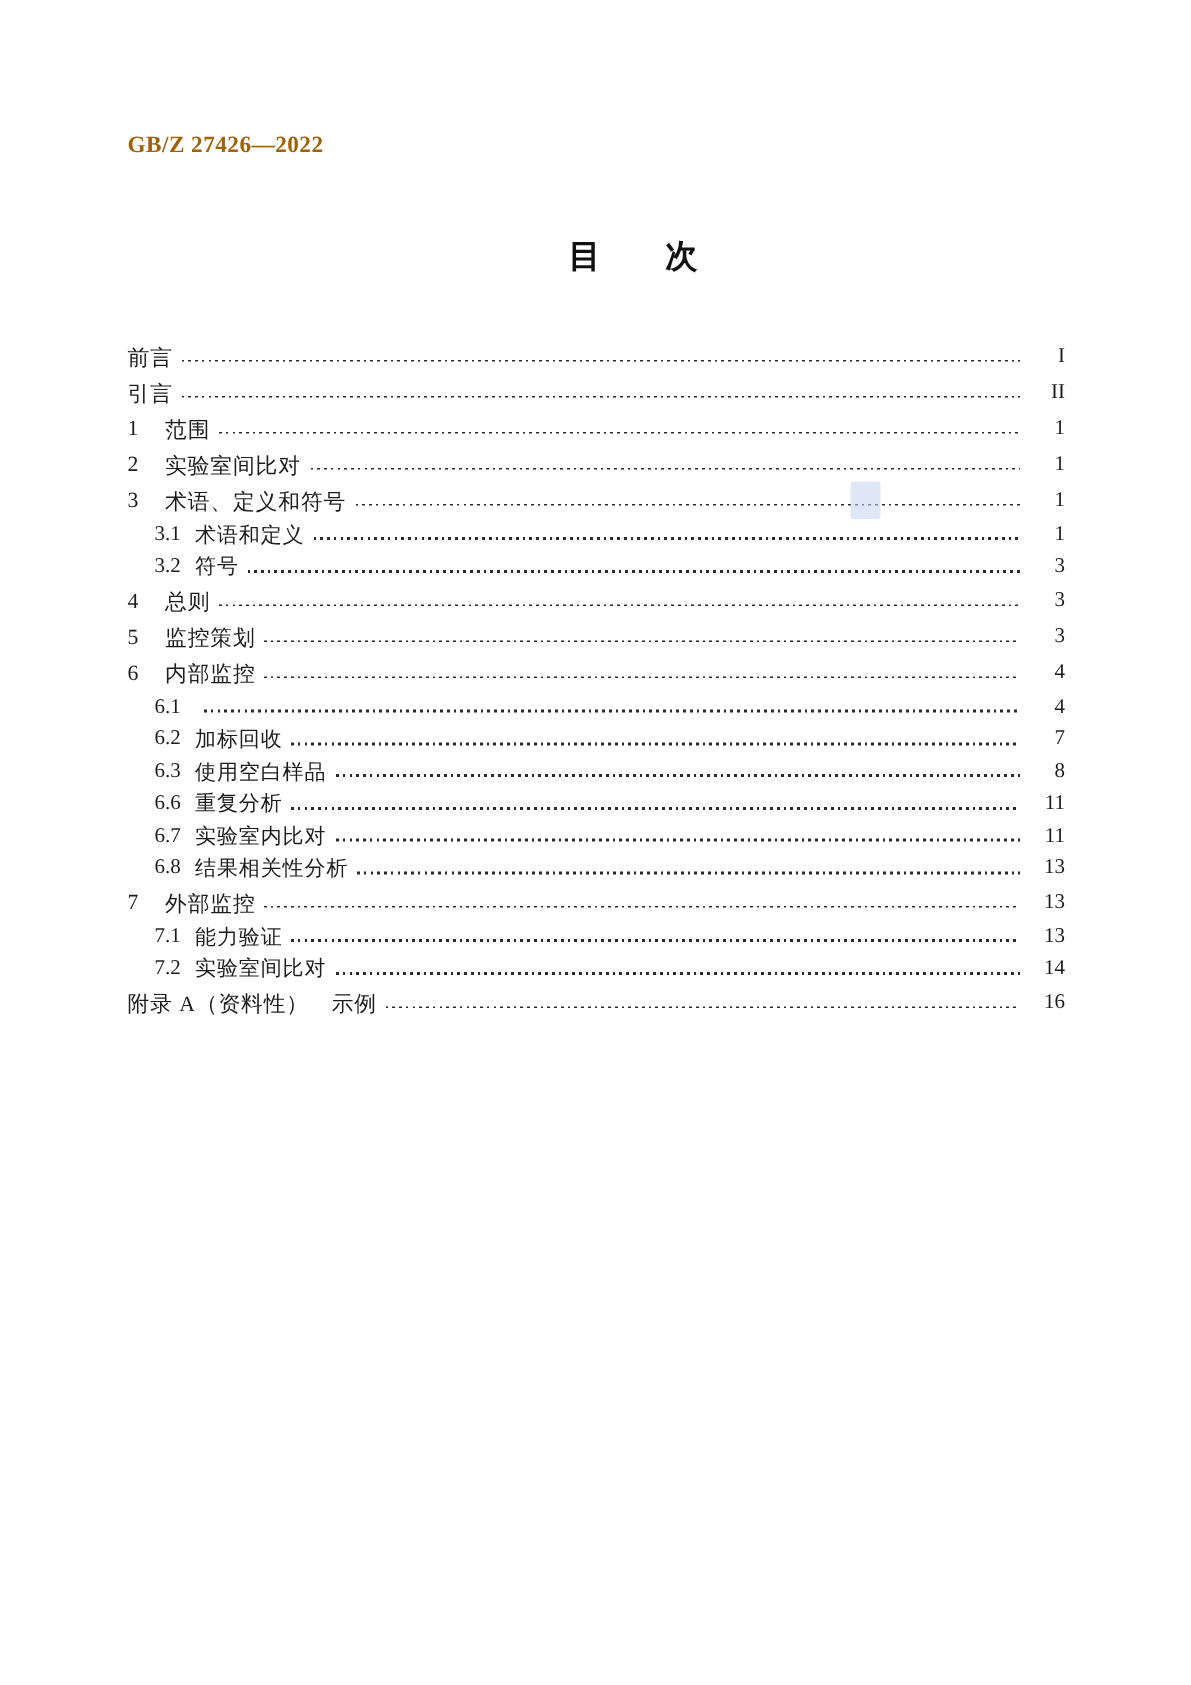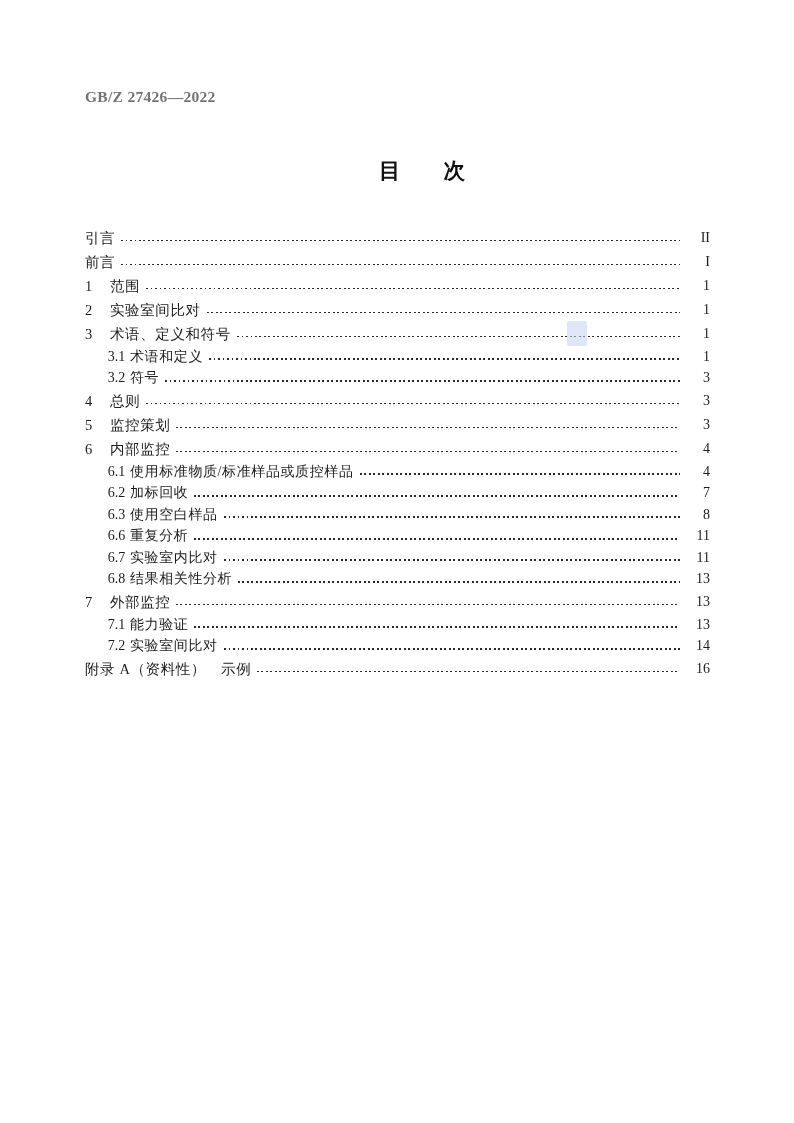--- a/index.html
+++ b/index.html
@@ -17,21 +17,21 @@
     font-family: "Liberation Serif", "DejaVu Serif", serif;
     color: #1c1c1c;
   }
   .std-code {
     position: absolute;
     top: 88px;
     left: 85px;
     font-size: 15.5px;
     font-weight: 700;
     letter-spacing: 0.3px;
-    color: #737373;
+    color: #a16207;
   }
   .doc-title {
     position: absolute;
     top: 156px;
     left: 0;
     width: 100%;
     margin: 0;
     text-align: center;
     font-size: 21.5px;
     font-weight: 700;
@@ -55,21 +55,20 @@
     height: 21.5px;
     padding-left: 18px;
     font-size: 14px;
   }
   .num {
     flex: 0 0 auto;
     width: 25px;
   }
   .toc-row.sub .num {
     width: 27px;
-    text-align: center;
   }
   .num:empty { display: none; }
   .label {
     flex: 0 0 auto;
     letter-spacing: 0.6px;
   }
   .leader {
     flex: 1 1 auto;
     position: relative;
     align-self: stretch;
@@ -109,29 +108,29 @@
 <body>
 
 <div class="page">
   <div class="std-code">GB/Z 27426—2022</div>
 
   <h1 class="doc-title">目　　次</h1>
 
   <div class="toc" id="toc">
       <div class="toc-row">
 
+    <span class="label">前言</span>
+    <span class="leader"></span>
+    <span class="page-num">I</span>
+  </div>
+      <div class="toc-row">
+
     <span class="label">引言</span>
     <span class="leader"></span>
     <span class="page-num">II</span>
-  </div>
-      <div class="toc-row">
-
-    <span class="label">前言</span>
-    <span class="leader"></span>
-    <span class="page-num">I</span>
   </div>
       <div class="toc-row">
     <span class="num">1</span>
     <span class="label">范围</span>
     <span class="leader"></span>
     <span class="page-num">1</span>
   </div>
       <div class="toc-row">
     <span class="num">2</span>
     <span class="label">实验室间比对</span>
@@ -169,21 +168,20 @@
     <span class="page-num">3</span>
   </div>
       <div class="toc-row">
     <span class="num">6</span>
     <span class="label">内部监控</span>
     <span class="leader"></span>
     <span class="page-num">4</span>
   </div>
       <div class="toc-row sub">
     <span class="num">6.1</span>
-    <span class="label">使用标准物质/标准样品或质控样品</span>
     <span class="leader"></span>
     <span class="page-num">4</span>
   </div>
       <div class="toc-row sub">
     <span class="num">6.2</span>
     <span class="label">加标回收</span>
     <span class="leader"></span>
     <span class="page-num">7</span>
   </div>
       <div class="toc-row sub">

